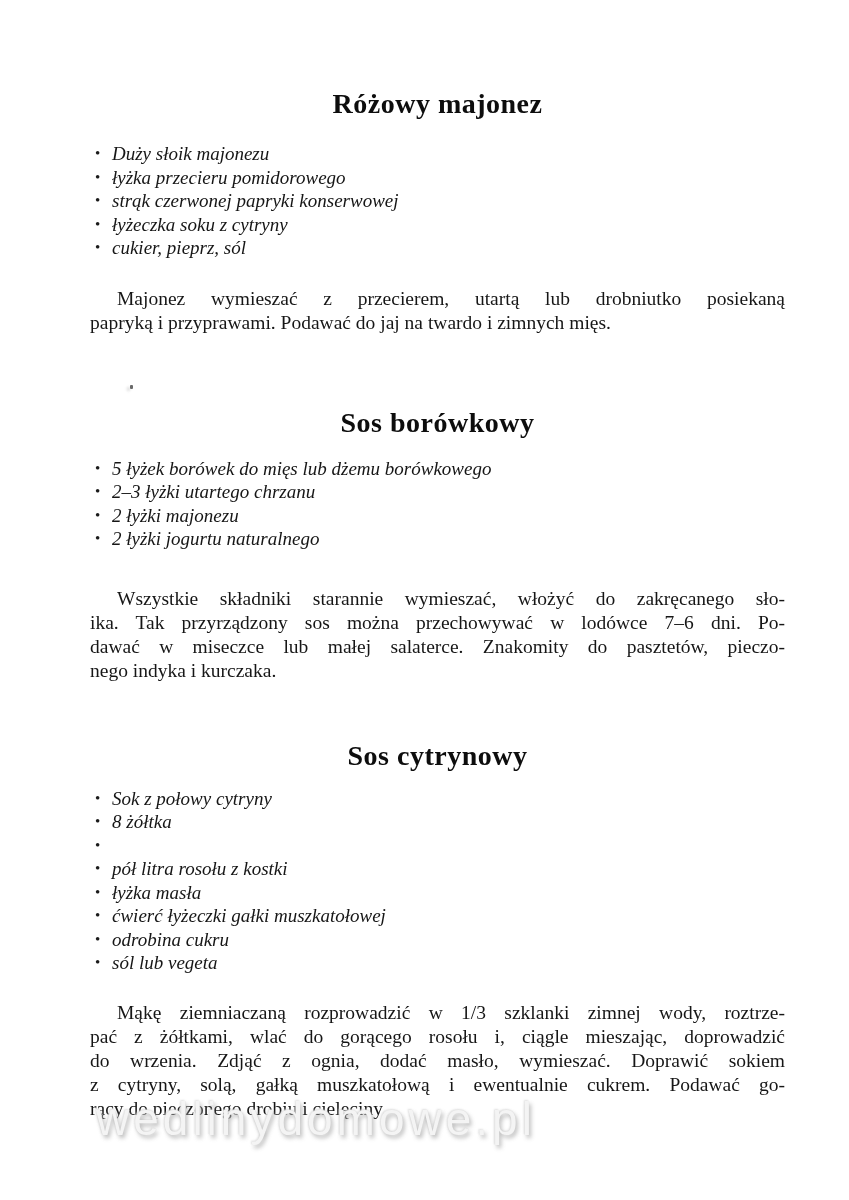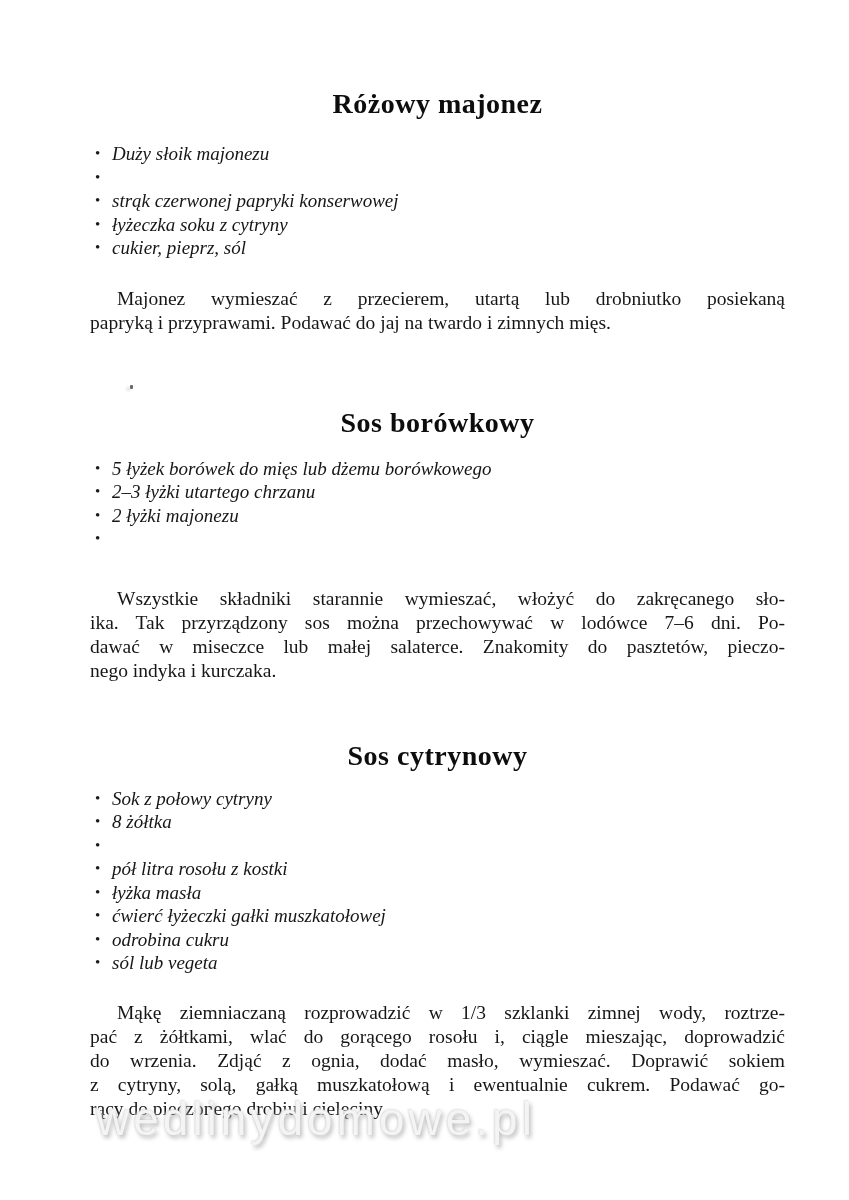--- a/index.html
+++ b/index.html
@@ -86,20 +86,21 @@
 
     <section class="recipe s1">
       <h2 class="recipe-title">Różowy majonez</h2>
       <div class="ingredients">
           <div class="ingredient-row">
             <span class="bullet">•</span>
             <span class="ing-text">Duży słoik majonezu</span>
           </div>
           <div class="ingredient-row">
             <span class="bullet">•</span>
+            <span class="ing-text">łyżka przecieru pomidorowego</span>
           </div>
           <div class="ingredient-row">
             <span class="bullet">•</span>
             <span class="ing-text">strąk czerwonej papryki konserwowej</span>
           </div>
           <div class="ingredient-row">
             <span class="bullet">•</span>
             <span class="ing-text">łyżeczka soku z cytryny</span>
           </div>
           <div class="ingredient-row">
@@ -123,20 +124,21 @@
           <div class="ingredient-row">
             <span class="bullet">•</span>
             <span class="ing-text">2–3 łyżki utartego chrzanu</span>
           </div>
           <div class="ingredient-row">
             <span class="bullet">•</span>
             <span class="ing-text">2 łyżki majonezu</span>
           </div>
           <div class="ingredient-row">
             <span class="bullet">•</span>
+            <span class="ing-text">2 łyżki jogurtu naturalnego</span>
           </div>
         </div>
       <div class="para">
           <div class="jline first">Wszystkie składniki starannie wymieszać, włożyć do zakręcanego sło-</div>
           <div class="jline">ika. Tak przyrządzony sos można przechowywać w lodówce 7–6 dni. Po-</div>
           <div class="jline">dawać w miseczce lub małej salaterce. Znakomity do pasztetów, pieczo-</div>
           <div class="jline last">nego indyka i kurczaka.</div>
         </div>
     </section>
 

